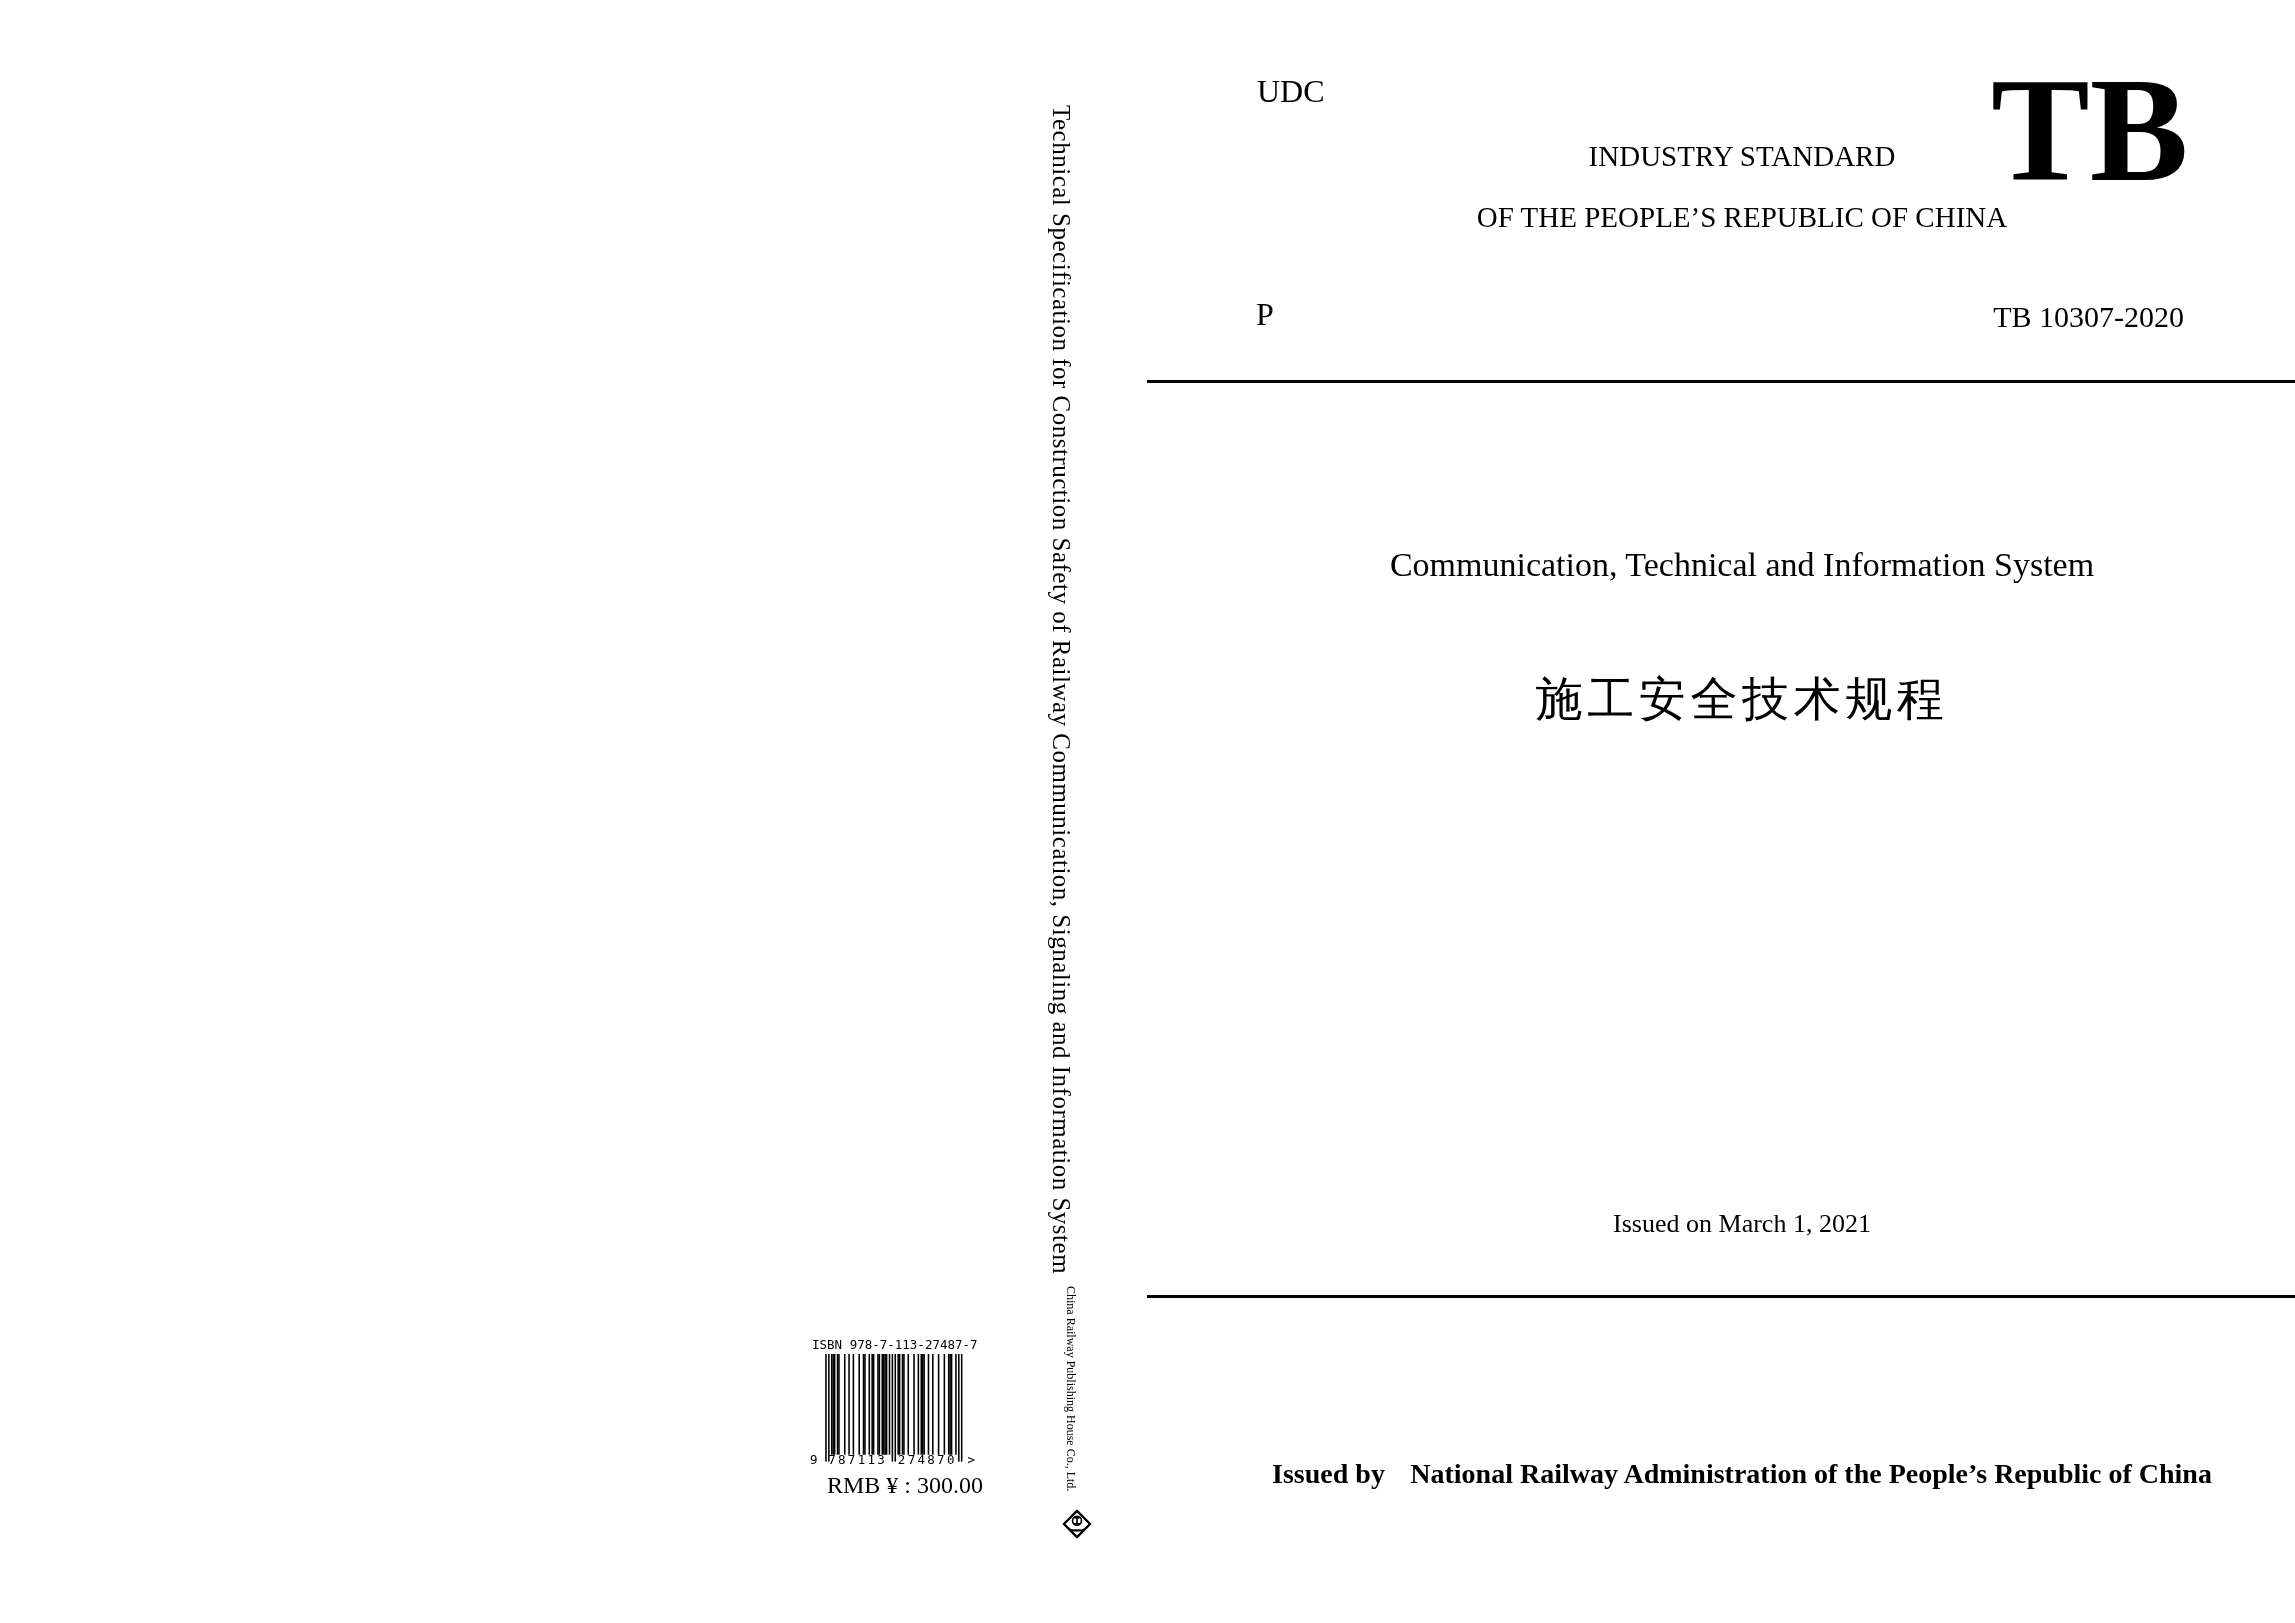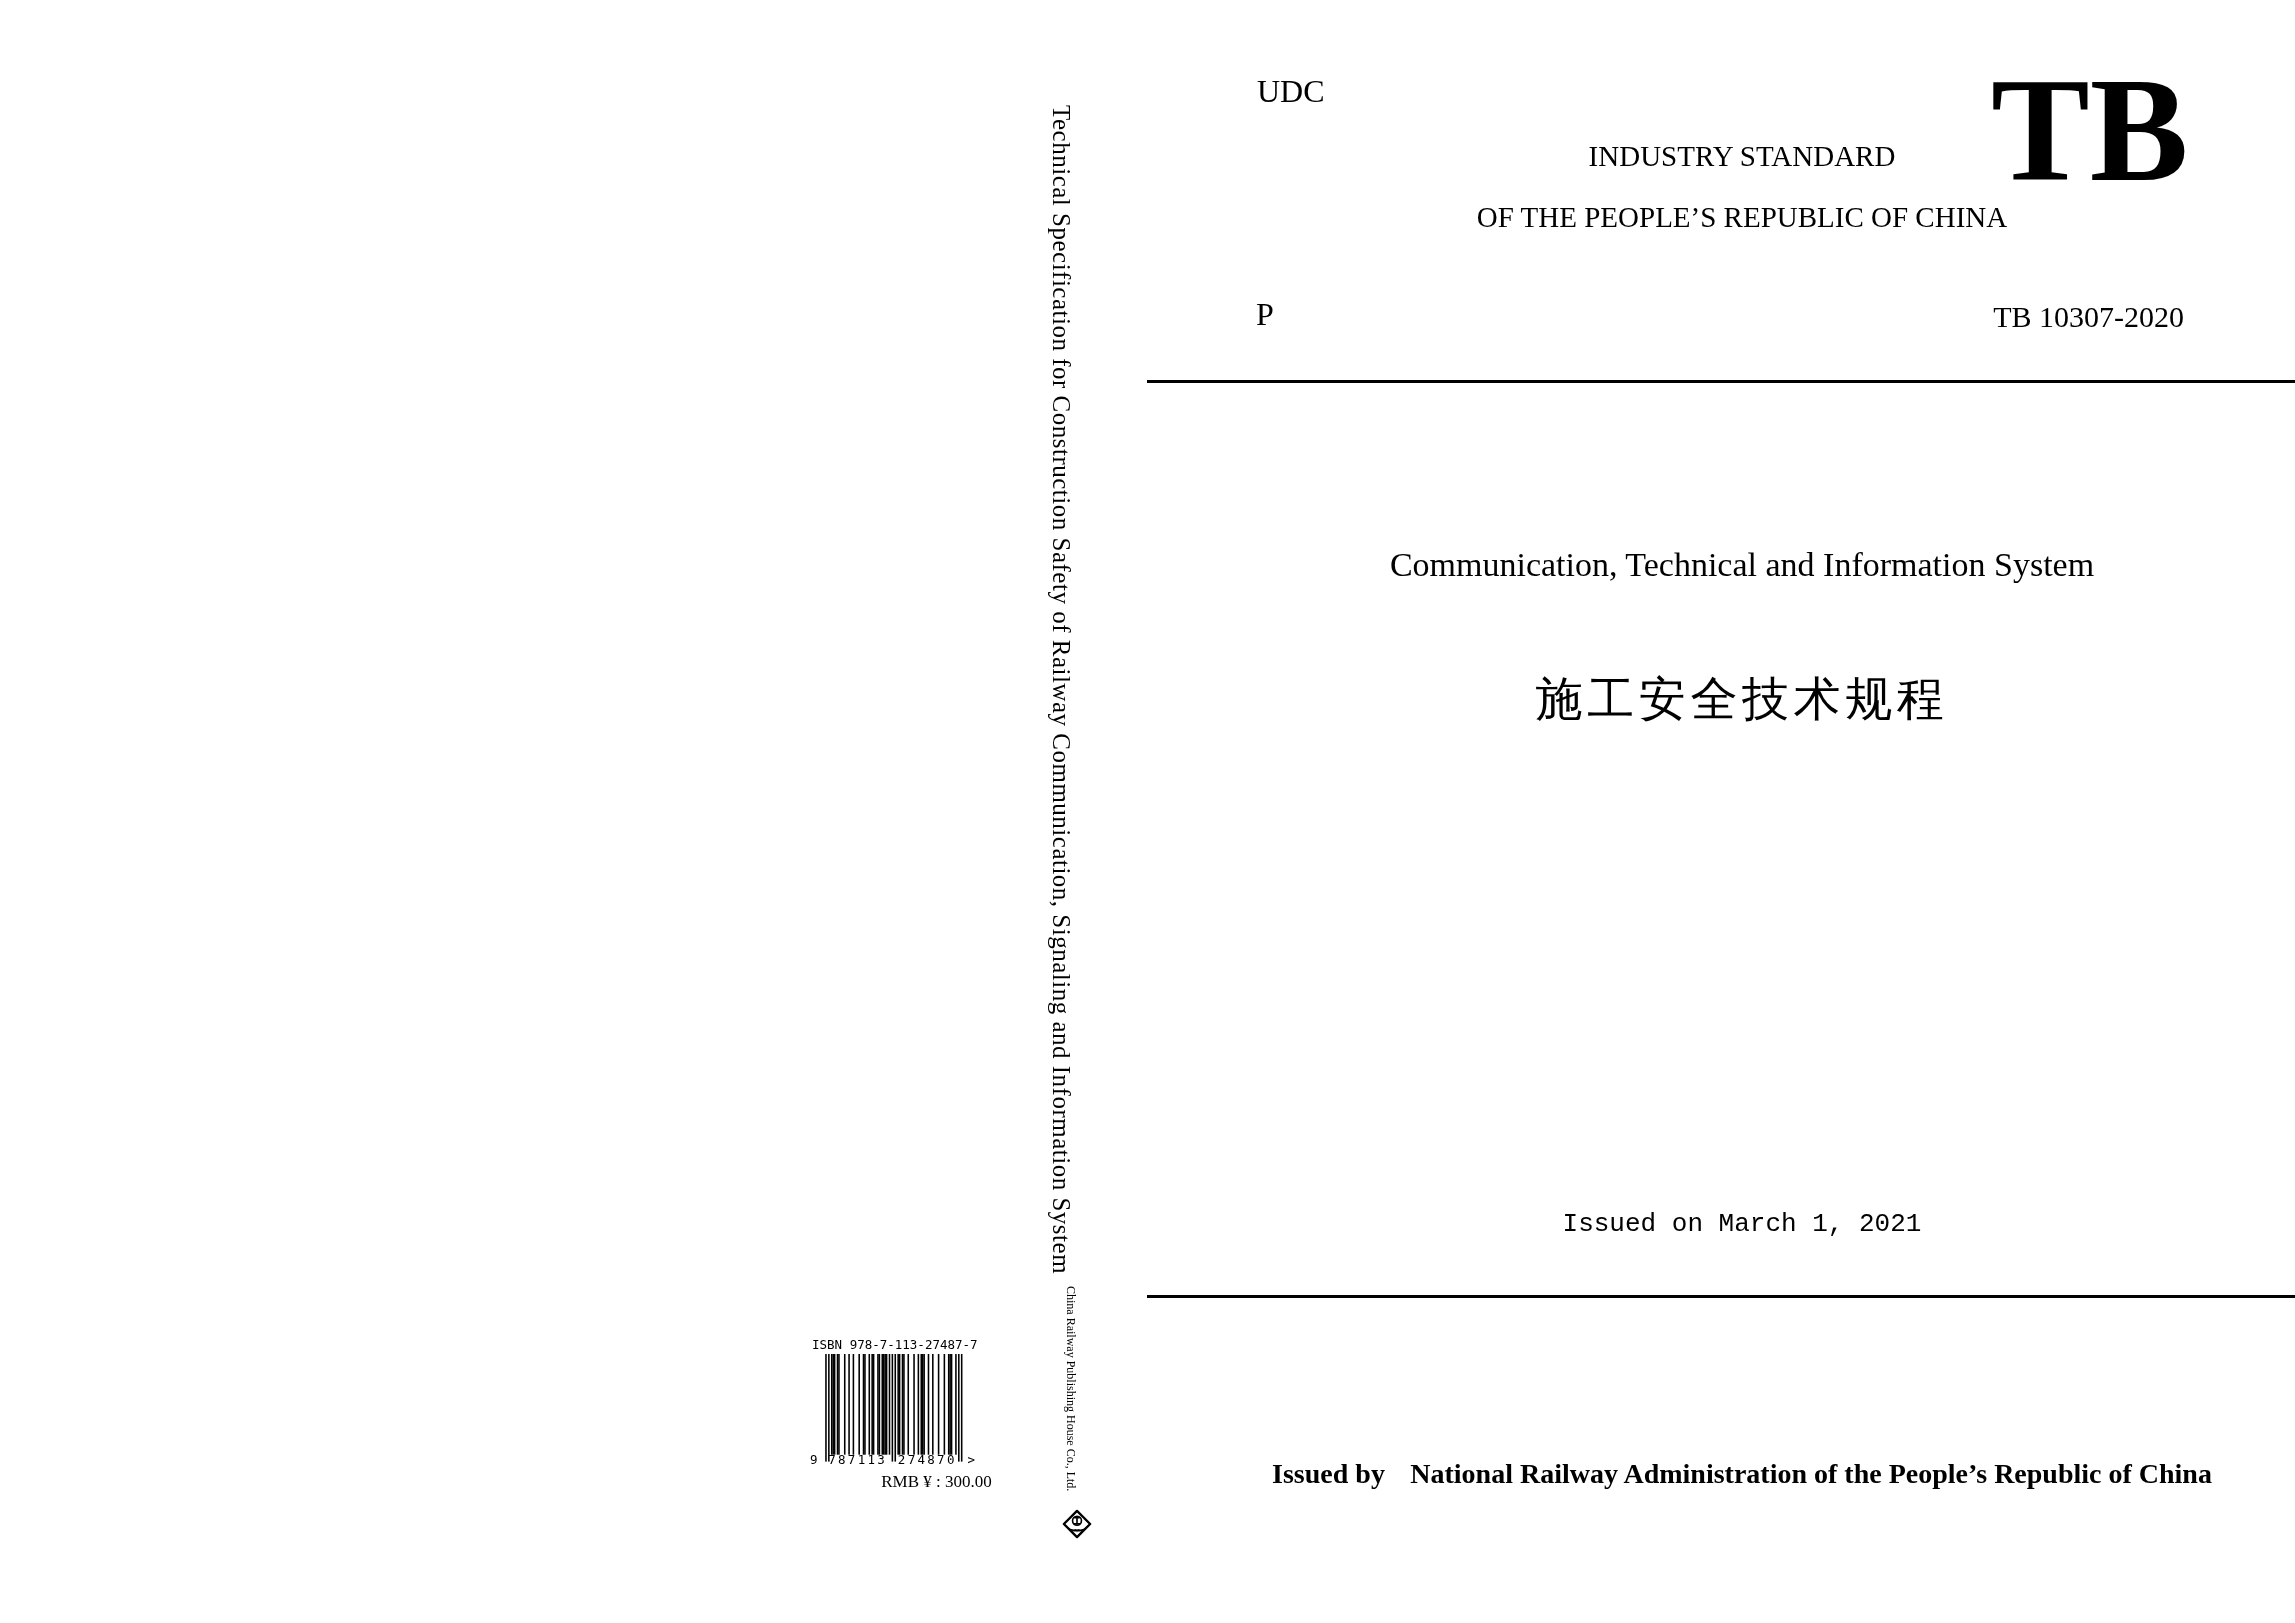--- a/index.html
+++ b/index.html
@@ -36,43 +36,43 @@
   }
   #barcode-svg { position: absolute; left: 825px; top: 1354px; }
   .bar-digits {
     left: 810px; top: 1454px; width: 165px;
     display: flex; justify-content: space-between; align-items: baseline;
     font-family: "DejaVu Sans Mono", monospace;
     font-size: 12.5px;
   }
   .bar-digits .grp { letter-spacing: 2.3px; }
   .price {
-    left: 867px; top: 1473px; width: 139px;
+    left: 827px; top: 1473px; width: 139px;
     text-align: center;
-    font-size: 17px;
+    font-size: 24px;
     font-family: Liberation Serif, serif;
   }
 
   
   .center-line { left: 1189px; width: 1106px; text-align: center; }
   .udc     { left: 1257px; top: 75px; font-size: 32px; }
   .tb-mark { left: 1991px; top: 56px; font-size: 148px; font-weight: bold; }
   .org1    { top: 142px; font-size: 29px; }
   .org2    { top: 203px; font-size: 29px; }
   .p-label { left: 1256px; top: 298px; font-size: 32px; }
   .std-no  { right: 111px; top: 302px; font-size: 30px; }
   .rule    { position: absolute; left: 1147px; width: 1149px; height: 2.8px; background: #000; }
   .rule1   { top: 380px; }
   .rule2   { top: 1295px; }
   .t-en1   { top: 488px; font-size: 34px; }
   .t-en2   { top: 548px; font-size: 34px; }
   .t-zh    { font-weight: normal; }
   .t-zh1   { top: 616px; font-size: 47px; letter-spacing: 4.6px; }
   .t-zh2   { top: 676px; font-size: 47px; letter-spacing: 4.6px; }
-  .issued-on { top: 1211px; font-size: 26px; font-family: Liberation Mono, monospace; }
+  .issued-on { top: 1211px; font-size: 26px; }
   .issued-by { top: 1460px; font-size: 28px; font-weight: bold; }
   .issued-by .gap { margin-left: 25.4px; }
 </style>
 </head>
 <body>
 
 <div id="page">
 
   <div class="abs spine-title">Technical Specification for Construction Safety of Railway Communication, Signaling and Information System</div>
   <div class="abs pub-name">China Railway Publishing House Co., Ltd.</div>

